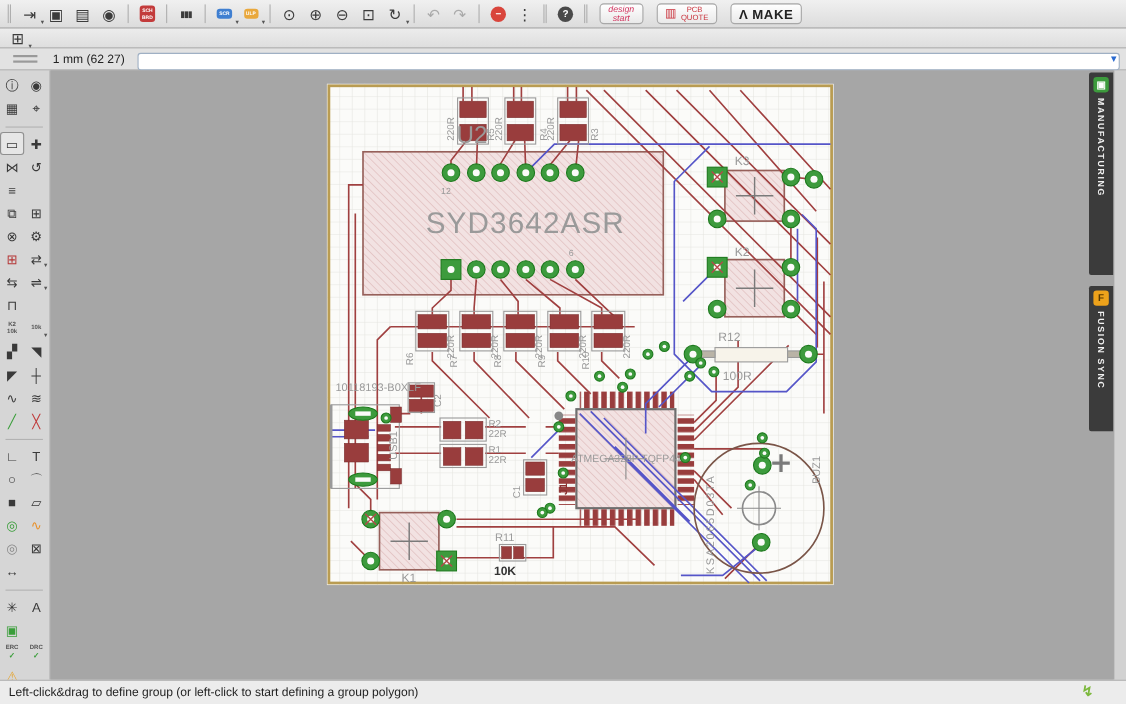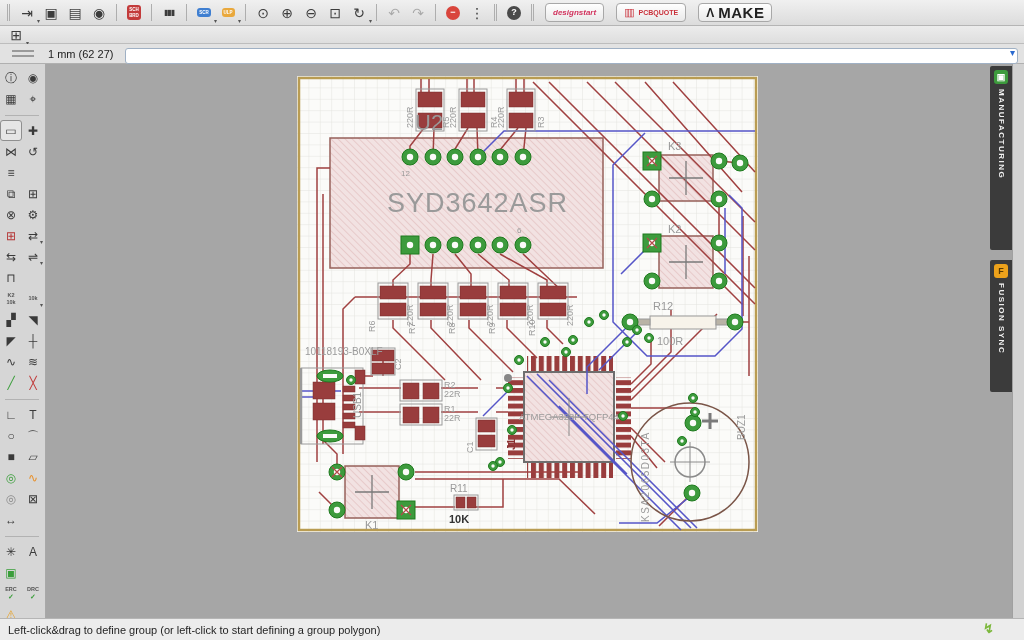--- a/index.html
+++ b/index.html
@@ -30,25 +30,25 @@
   .tbtn .glyph.small { font-size:8px; letter-spacing:-1px; }
   .tbtn.disabled { opacity:.35; }
   .sep  { width:1px; height:17px; background:#aeaeae; margin:0 5px; }
   .sep2 { width:3px; height:17px; background:transparent; border-left:1px solid #aeaeae; border-right:1px solid #aeaeae; margin:0 5px; }
   .badge { font-size:4.5px; font-weight:bold; color:#fff; border-radius:3px; padding:2px 2px;
            line-height:1.15; text-align:center; white-space:pre-line; min-width:13px; }
   .badge.roundb { width:14px; height:14px; border-radius:50%; font-size:9px; display:flex; align-items:center; justify-content:center; padding:0; }
   .caret { position:absolute; bottom:0; right:-1px; font-size:6px; color:#555; }
   .tbtn.framed { background:linear-gradient(#ffffff,#e9e9e9); border:1px solid #a8a8a8; border-radius:4px;
                  height:19px; padding:0 7px; margin:0 6px; display:flex; gap:4px; }
-  .stack { display:flex; flex-direction:row; font-size:7px; font-weight:bold; line-height:1; text-align:center; }
+  .stack { display:flex; flex-direction:column; font-size:7px; font-weight:normal; line-height:1; text-align:center; }
   .stack.cursive { font-style:italic; font-size:8px; }
   .bicon { font-size:11px; line-height:1; }
   .bicon.mk { font-size:12px; font-weight:bold; color:#222; }
-  .mklbl { font-size:15px; font-weight:bold; color:#222; letter-spacing:.5px; }
+  .mklbl { font-size:12px; font-weight:bold; color:#222; letter-spacing:.5px; }
 
   .grip { width:22px; height:7px; margin:0 12px; border-top:2px solid #9a9a9a; border-bottom:2px solid #9a9a9a; }
   .coords { font-size:11px; color:#222; padding:0 10px 0 2px; white-space:nowrap; }
   .cmd-wrap { flex:1; position:relative; margin:0 6px 0 2px; height:16px; }
   .cmd-input { width:100%; height:16px; border:1px solid #9fb0c4; border-radius:3px; background:#fff;
                font-size:11px; padding:0 14px 0 4px; outline:none; }
   .cmd-caret { position:absolute; right:3px; top:1px; font-size:10px; color:#2a6ad0; pointer-events:auto; }
 
   
   .sidebar {

